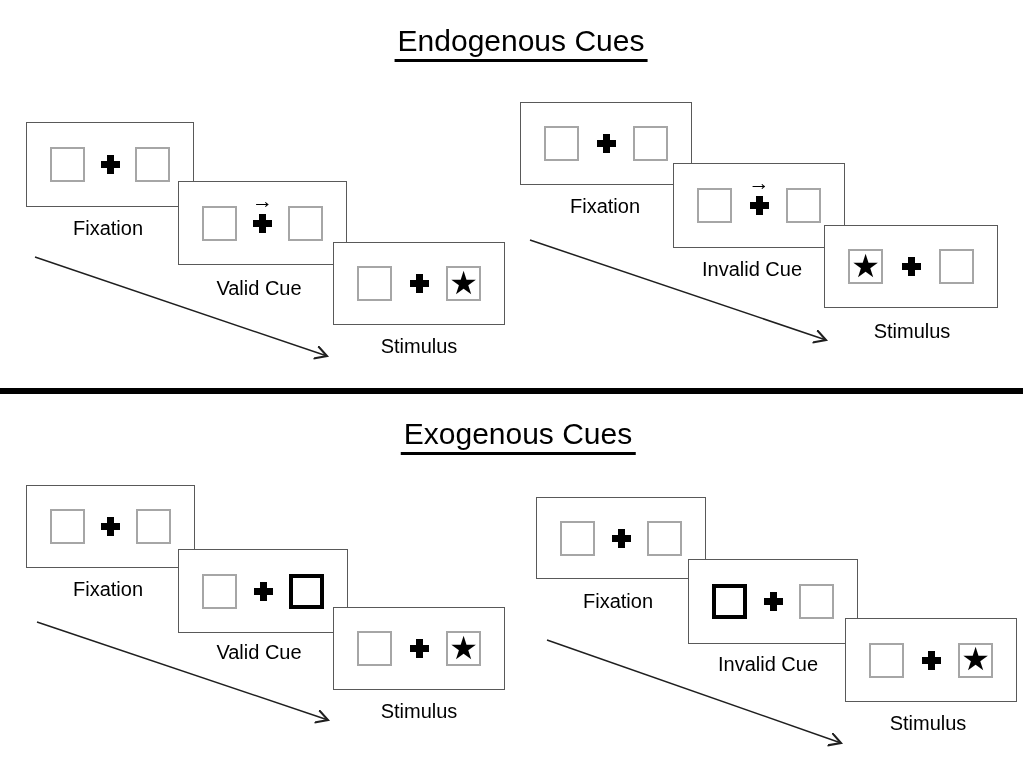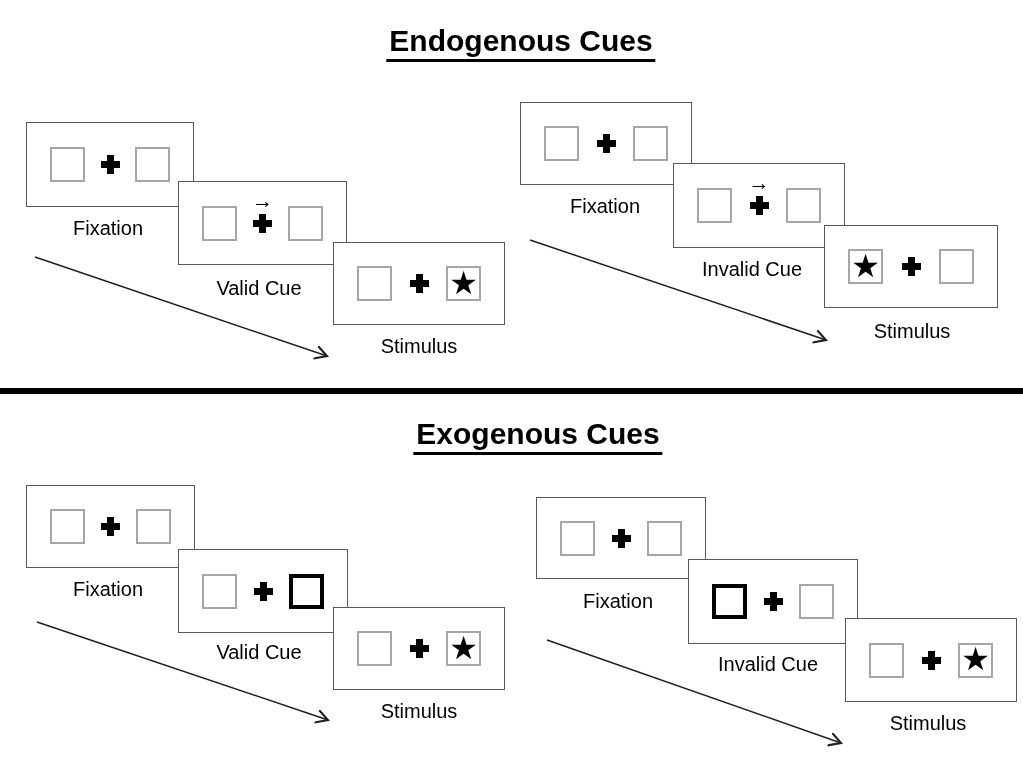--- a/index.html
+++ b/index.html
@@ -2,21 +2,21 @@
 <html><head>
 <meta charset="utf-8">
 <style>
   * { margin:0; padding:0; box-sizing:border-box; }
   html,body { background:#ffffff; }
   #stage {
     position:relative; width:1023px; height:767px; background:#ffffff;
     font-family:"Liberation Sans", sans-serif; color:#000; overflow:hidden;
   }
   .title {
-    position:absolute; transform:translateX(-50%); font-weight:bold; font-size:30px;
+    position:absolute; transform:translateX(-50%); font-weight:normal; font-size:30px;
     line-height:1.1; border-bottom:3px solid #000; padding:0 3px 2px; white-space:nowrap; z-index:6;
   }
   .divider { position:absolute; left:0; top:388px; width:1023px; height:6px; background:#000; z-index:5; }
   .arrows { position:absolute; left:0; top:0; z-index:1; pointer-events:none; }
   .panel {
     position:absolute; background:#ffffff; border:1px solid #595959;
     display:flex; align-items:center; justify-content:space-between; padding:0 23px;
   }
   .box {
     width:35px; height:35px; border:2px solid #a6a6a6; background:#ffffff;
@@ -50,21 +50,21 @@
       </marker>
     </defs>
     <line x1="35" y1="257" x2="327" y2="356" stroke="#1f1f1f" stroke-width="1.5" marker-end="url(#ah)"></line>
     <line x1="530" y1="240" x2="826" y2="340" stroke="#1f1f1f" stroke-width="1.5" marker-end="url(#ah)"></line>
     <line x1="37" y1="622" x2="328" y2="720" stroke="#1f1f1f" stroke-width="1.5" marker-end="url(#ah)"></line>
     <line x1="547" y1="640" x2="841" y2="743" stroke="#1f1f1f" stroke-width="1.5" marker-end="url(#ah)"></line>
   </svg>
 
   <div class="title" style="left:521px; top:24px;">Endogenous Cues</div>
   <div class="divider"></div>
-  <div class="title" style="left:538px; top:417px;">Exogenous Cues</div>
+  <div class="title" style="left:518px; top:417px;">Exogenous Cues</div>
 
   <div class="panel z2" style="left:26px; top:122px; width:168px; height:85px;">
     <div class="box"></div>
     <div class="cross-wrap">
         <span class="cross"></span>
       </div>
     <div class="box"></div>
   </div>
   <div class="plabel" style="left:108px; top:218px;">Fixation</div>
 

